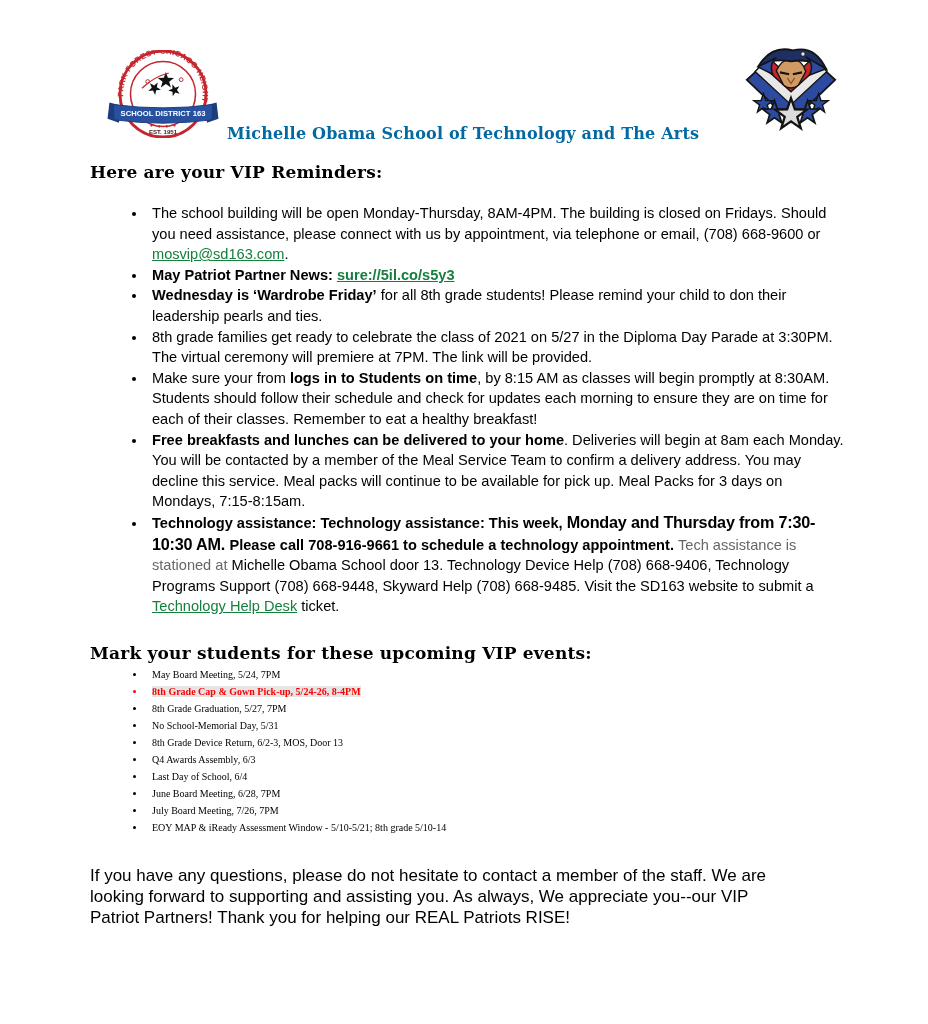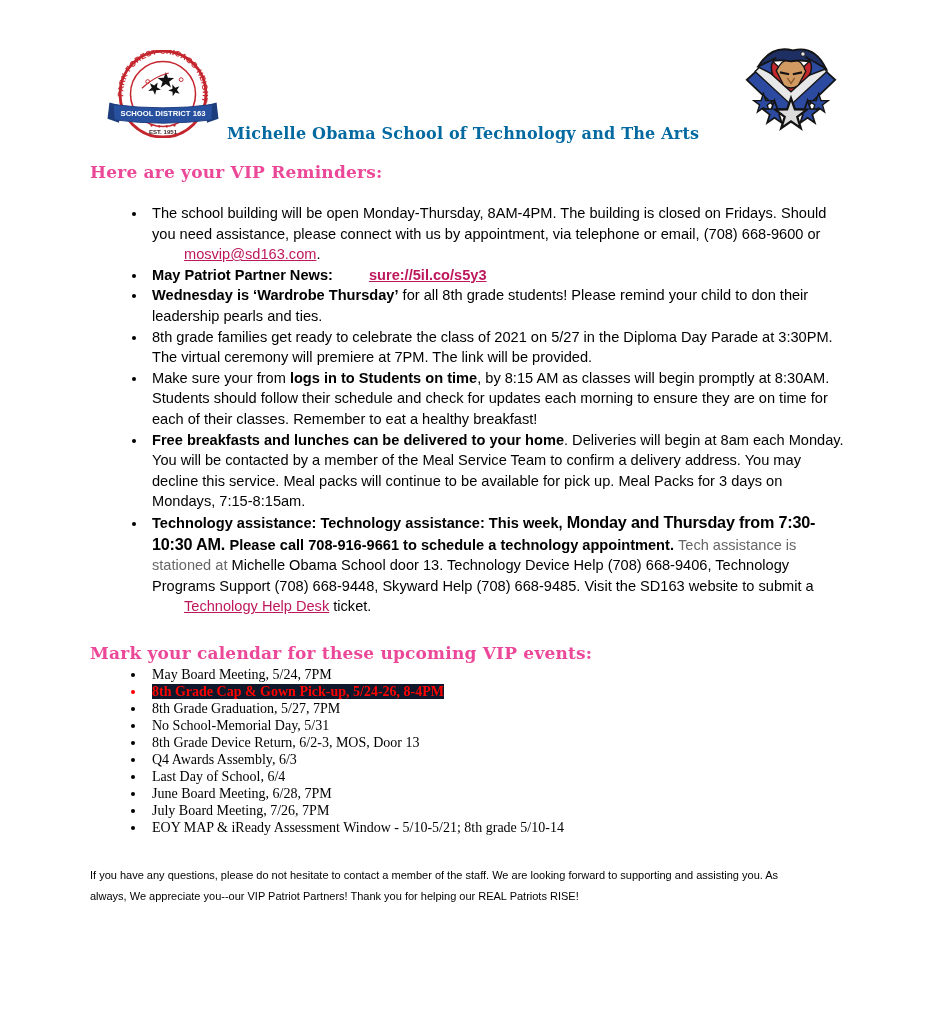--- a/index.html
+++ b/index.html
@@ -10,40 +10,40 @@
   .masthead{position:relative;height:85px;}
   .seal{position:absolute;left:14px;top:0;width:118px;height:88px;}
   .mascot{position:absolute;right:8px;top:-4px;width:92px;height:86px;}
   .school-title{position:absolute;left:137px;bottom:-8px;margin:0;
     font-family:"DejaVu Serif",serif;font-weight:bold;font-size:16px;
     letter-spacing:.2px;white-space:nowrap;color:#0369a1;}
 
   .intro{font-size:14.6px;margin:10px 0 0 0;line-height:20px;}
 
   .section-heading{font-family:"DejaVu Serif",serif;font-weight:bold;font-size:17px;
-    letter-spacing:.2px;margin:27px 0 0 0;color:#ec4899;}
+    letter-spacing:.2px;margin:27px 0 0 0;color:#000000;}
 
   
   ul.reminders{margin:21px 0 0 0;padding-left:57px;font-size:14.6px;line-height:20.6px;}
   ul.reminders li{padding-left:5px;margin:0;}
   .b{font-weight:bold;}
   .alt{font-size:16.2px;letter-spacing:-.2px;}
   .gray{color:#666666;}
-  a.link{color:#be185d;cursor:pointer;margin-left:32px;}
+  a.link{color:#15803d;cursor:pointer;}
   a.link.b{font-weight:bold;}
 
   
   .calendar-heading{margin-top:26px;}
   ul.calendar{margin:3px 0 0 0;padding-left:56px;
-    font-family:"Liberation Serif",serif;font-size:14px;line-height:17px;}
+    font-family:"Liberation Serif",serif;font-size:10px;line-height:17px;}
   ul.calendar li{padding-left:6px;}
   ul.calendar li.hl::marker{color:#ff0000;}
-  .hl-text{background:#0f172a;color:#ff0000;font-weight:bold;}
+  .hl-text{background:#e5e5e5;color:#ff0000;font-weight:bold;}
 
-  .closing{font-size:11px;line-height:21px;margin:29px 4px 0 0;max-width:700px;}
+  .closing{font-size:17px;line-height:21px;margin:29px 4px 0 0;max-width:700px;}
 </style>
 </head>
 <body>
 
 <div class="page">
 
   <header class="masthead">
 
     <svg class="seal" viewBox="0 0 120 92">
       <defs>
@@ -103,28 +103,28 @@
         <use href="#star" transform="translate(50,74) scale(1.8)" fill="#dcdcdc"></use>
       </g>
     </svg>
   </header>
 
 
   <h2 class="section-heading">Here are your VIP Reminders:</h2>
   <ul class="reminders" id="reminders-list">
       <li><span>The school building will be open Monday-Thursday, 8AM-4PM. The building is closed on Fridays. Should you need assistance, please connect with us by appointment, via telephone or email, (708) 668-9600 or </span><a href="#" class="link">mosvip@sd163.com</a><span>.</span></li>
       <li><span class="b">May Patriot Partner News: </span><a href="#" class="b link">sure://5il.co/s5y3</a></li>
-      <li><span class="b">Wednesday is ‘Wardrobe Thursday’</span><span> for all 8th grade students! Please remind your child to don their leadership pearls and ties.</span></li>
+      <li><span class="b">Wednesday is ‘Wardrobe Friday’</span><span> for all 8th grade students! Please remind your child to don their leadership pearls and ties.</span></li>
       <li><span>8th grade families get ready to celebrate the class of 2021 on 5/27 in the Diploma Day Parade at 3:30PM. The virtual ceremony will premiere at 7PM. The link will be provided.</span></li>
       <li><span>Make sure your from </span><span class="b">logs in to Students on time</span><span>, by 8:15 AM as classes will begin promptly at 8:30AM. Students should follow their schedule and check for updates each morning to ensure they are on time for each of their classes. Remember to eat a healthy breakfast!</span></li>
       <li><span class="b">Free breakfasts and lunches can be delivered to your home</span><span>. Deliveries will begin at 8am each Monday. You will be contacted by a member of the Meal Service Team to confirm a delivery address. You may decline this service. Meal packs will continue to be available for pick up. Meal Packs for 3 days on Mondays, 7:15-8:15am.</span></li>
       <li><span class="b">Technology assistance: Technology assistance: This week, </span><span class="b alt">Monday and Thursday from 7:30-10:30 AM. </span><span class="b">Please call 708-916-9661 to schedule a technology appointment. </span><span class="gray">Tech assistance is stationed at </span><span>Michelle Obama School door 13. Technology Device Help (708) 668-9406, Technology Programs Support (708) 668-9448, Skyward Help (708) 668-9485. Visit the SD163 website to submit a </span><a href="#" class="link">Technology Help Desk</a><span> ticket.</span></li>
     </ul>
 
-  <h2 class="section-heading calendar-heading">Mark your calendar for these upcoming VIP events:</h2>
+  <h2 class="section-heading calendar-heading">Mark your students for these upcoming VIP events:</h2>
   <ul class="calendar" id="calendar-list">
       <li>May Board Meeting, 5/24, 7PM</li>
       <li class="hl"><span class="hl-text">8th Grade Cap &amp; Gown Pick-up, 5/24-26, 8-4PM</span></li>
       <li>8th Grade Graduation, 5/27, 7PM</li>
       <li>No School-Memorial Day, 5/31</li>
       <li>8th Grade Device Return, 6/2-3, MOS, Door 13</li>
       <li>Q4 Awards Assembly, 6/3</li>
       <li>Last Day of School, 6/4</li>
       <li>June Board Meeting, 6/28, 7PM</li>
       <li>July Board Meeting, 7/26, 7PM</li>

